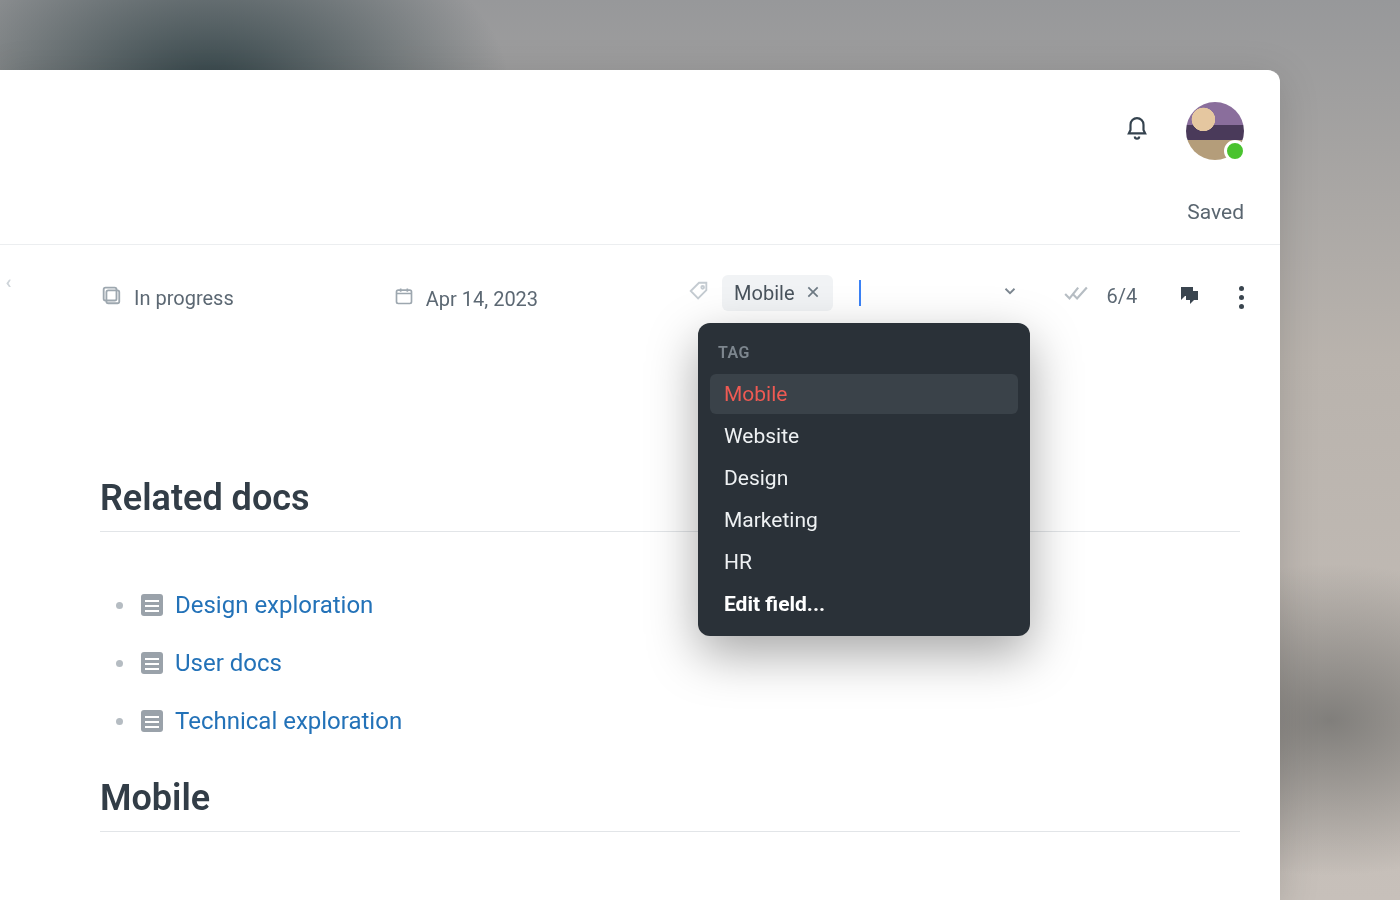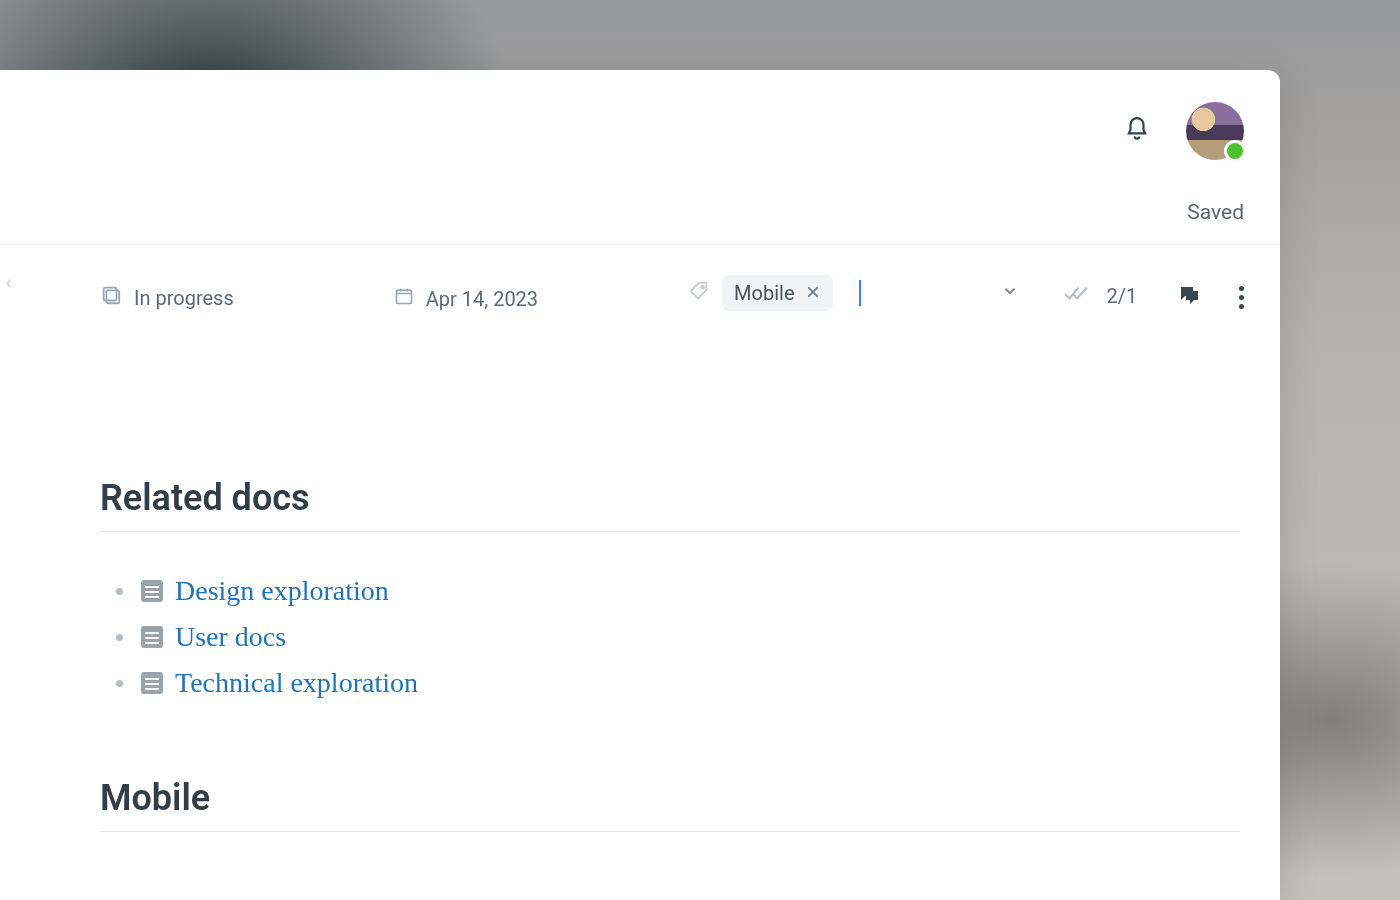--- a/index.html
+++ b/index.html
@@ -98,21 +98,21 @@
   }
   .section-h.docs { top: 232px; }
   .section-h.tasks { top: 532px; }
   .hr {
     position: absolute; left: 100px; right: 40px; height: 1px; background: #e2e5e8;
   }
   .hr.docs { top: 286px; }
   .hr.tasks { top: 586px; }
 
   .doclist { position: absolute; left: 116px; top: 316px; }
-  .docitem { display: flex; align-items: center; gap: 12px; margin: 14px 0; font-size: 28px; font-family: Liberation Serif, serif; }
+  .docitem { display: flex; align-items: center; gap: 12px; margin: 30px 0; font-size: 24px; }
   .bullet { width: 7px; height: 7px; border-radius: 50%; background: #b5bcc2; margin-right: 6px; }
   .doc-ico { width: 22px; height: 22px; background: #9aa2aa; border-radius: 3px; position: relative; }
   .doc-ico::before, .doc-ico::after {
     content: ""; position: absolute; left: 4px; right: 4px; height: 2px; background: #fff;
   }
   .doc-ico::before { top: 6px; }
   .doc-ico::after { top: 11px; box-shadow: 0 5px 0 #fff; }
   .doclink { color: #2372b8; text-decoration: none; }
 
   
@@ -201,21 +201,21 @@
         </span>
       </div>
       <div style="width:44px"></div>
       <div class="meta-group">
         <span class="checks">
           <svg viewBox="0 0 24 24">
               <path d="M2 13l4 4L14 7"></path>
               <path d="M9 13l4 4L22 7"></path>
             </svg>
         </span>
-        <span class="count">2/1</span>
+        <span class="count">6/4</span>
       </div>
 
       <div class="actions">
         <span class="comment-ico">
           <svg viewBox="0 0 24 24">
               <path d="M4 4h12v9H8l-4 4V4z"></path>
               <path d="M9 8h12v9h-4l-4 4V17H9V8z"></path>
             </svg>
         </span>
         <span class="more-ico">
@@ -244,15 +244,24 @@
       <li class="docitem">
         <span class="bullet"></span>
         <span class="doc-ico"></span>
         <a href="#" class="doclink">Technical exploration</a>
       </li>
     </ul>
 
     <h2 class="section-h tasks">Mobile</h2>
     <div class="hr tasks"></div>
 
+    <div class="dropdown">
+      <div class="dd-header">TAG</div>
+      <div class="dd-item hl">Mobile</div>
+      <div class="dd-item">Website</div>
+      <div class="dd-item">Design</div>
+      <div class="dd-item">Marketing</div>
+      <div class="dd-item">HR</div>
+      <div class="dd-item dd-edit">Edit field...</div>
+    </div>
 
   </div>
 </div>
 
 </body></html>

